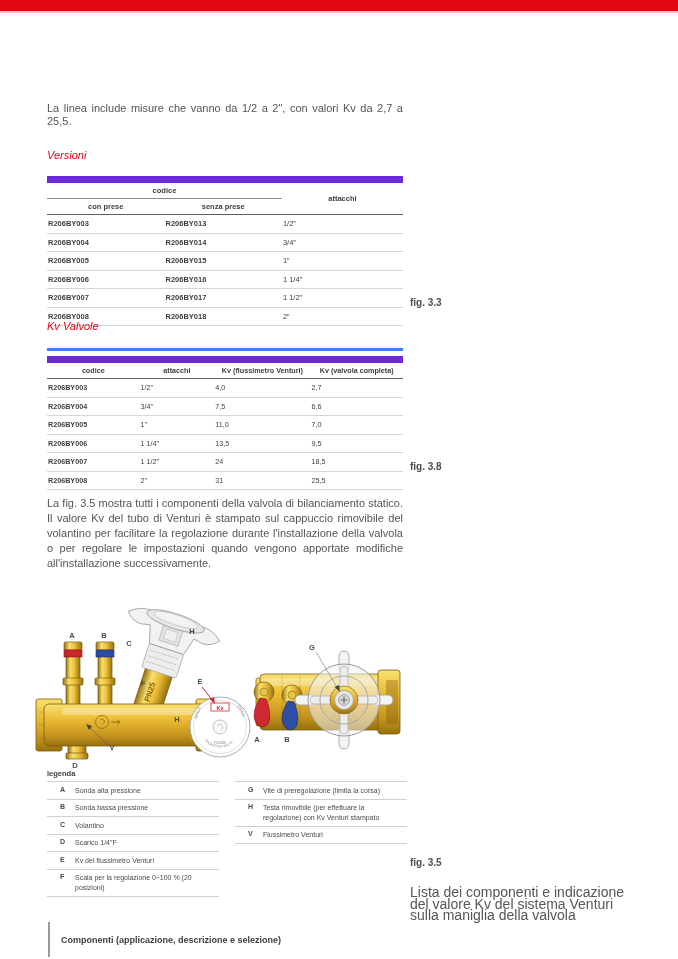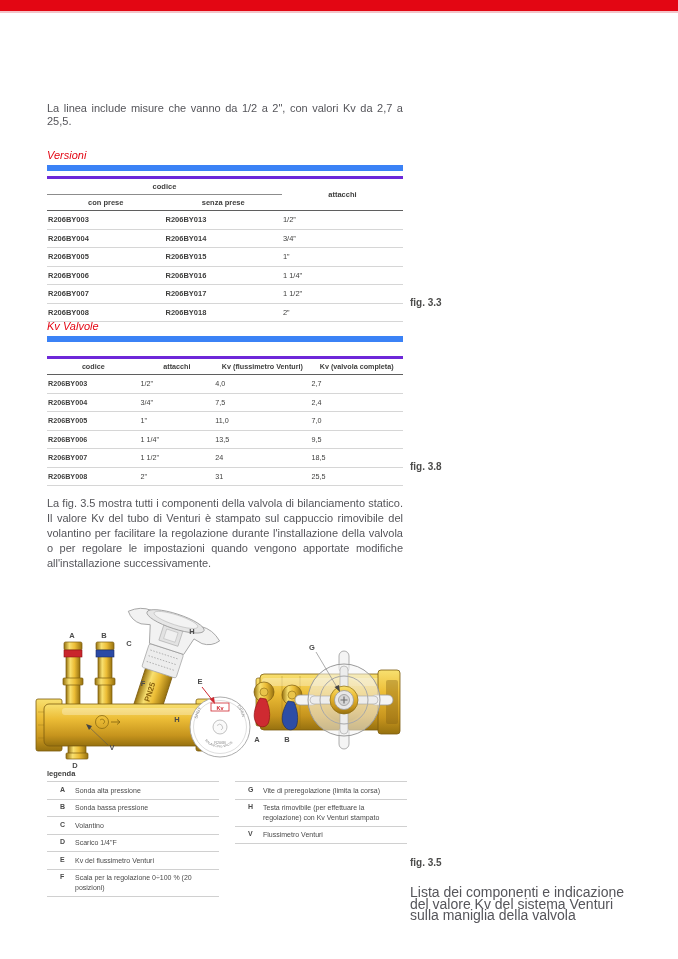--- a/index.html
+++ b/index.html
@@ -3,26 +3,26 @@
 <meta charset="utf-8">
 <style>
   html,body{margin:0;padding:0;background:#ffffff;}
   #page{position:relative;width:678px;height:959px;background:#ffffff;overflow:hidden;
         font-family:"Liberation Sans",sans-serif;-webkit-font-smoothing:antialiased;}
   .topbar{position:absolute;left:0;top:0;width:678px;height:11px;background:#e30613;border-bottom:2px solid #f3c3c8;}
   .body-text{position:absolute;left:47px;width:356px;font-size:11px;color:#55555a;text-align:justify;}
   .intro{top:102px;line-height:13px;}
   .para{top:496px;line-height:15px;}
   .sect{position:absolute;left:47px;width:356px;color:#e30613;font-style:italic;font-size:11px;
-        padding-bottom:4px;border-bottom:6px solid #3b82f6;}
+        padding-bottom:16px;border-bottom:3px solid #3b82f6;}
   .sect-versioni{top:149px;}
   .sect-kv{top:320px;}
   .sect-comp{top:587px;}
   table{border-collapse:collapse;table-layout:fixed;}
-  .tbl{position:absolute;left:47px;width:356px;font-size:7.5px;color:#3e3e3d;border-top:3px solid #6d28d9;}
+  .tbl{position:absolute;left:47px;width:356px;font-size:7.5px;color:#3e3e3d;border-top:7px solid #6d28d9;}
   .tbl th{font-weight:700;padding:3px 0;text-align:center;}
   .th-group{border-bottom:1px solid #8c8c8c;}
   .tbl thead tr.subrow th,.tbl thead th.vspan{border-bottom:1px solid #5f5f5f;}
   .tbl tbody td{border-bottom:1px solid #d6d6d6;height:15.5px;text-align:left;vertical-align:middle;}
   .tbl tbody td.code{font-weight:700;}
   .tbl1{top:176px;}
   .tbl2{top:356px;font-size:7.2px;}
   .figlab{position:absolute;left:410px;font-weight:700;font-size:10px;color:#4c4c4b;}
   .figlab-33{top:297px;}
   .figlab-34{top:461px;}
@@ -127,21 +127,21 @@
     <tr>
         <td class="code">R206BY003</td>
         <td>1/2”</td>
         <td>4,0</td>
         <td>2,7</td>
       </tr>
         <tr>
         <td class="code">R206BY004</td>
         <td>3/4”</td>
         <td>7,5</td>
-        <td>2,4</td>
+        <td>6,6</td>
       </tr>
         <tr>
         <td class="code">R206BY005</td>
         <td>1”</td>
         <td>11,0</td>
         <td>7,0</td>
       </tr>
         <tr>
         <td class="code">R206BY006</td>
         <td>1 1/4”</td>
@@ -337,14 +337,18 @@
           <div class="legend-key">V</div>
           <div class="legend-desc">Flussimetro Venturi</div>
         </div>
         </div>
     </div>
   </div>
 
   <div class="figlab figlab-35">fig. 3.5</div>
   <div class="figcap">Lista dei componenti e indicazione del valore Kv del sistema Venturi sulla maniglia della valvola</div>
 
+  <div class="footer">
+    <div class="footer-bar"></div>
+    <div class="footer-text">Componenti (applicazione, descrizione e selezione)</div>
+  </div>
 
 </div>
 
 </body></html>

